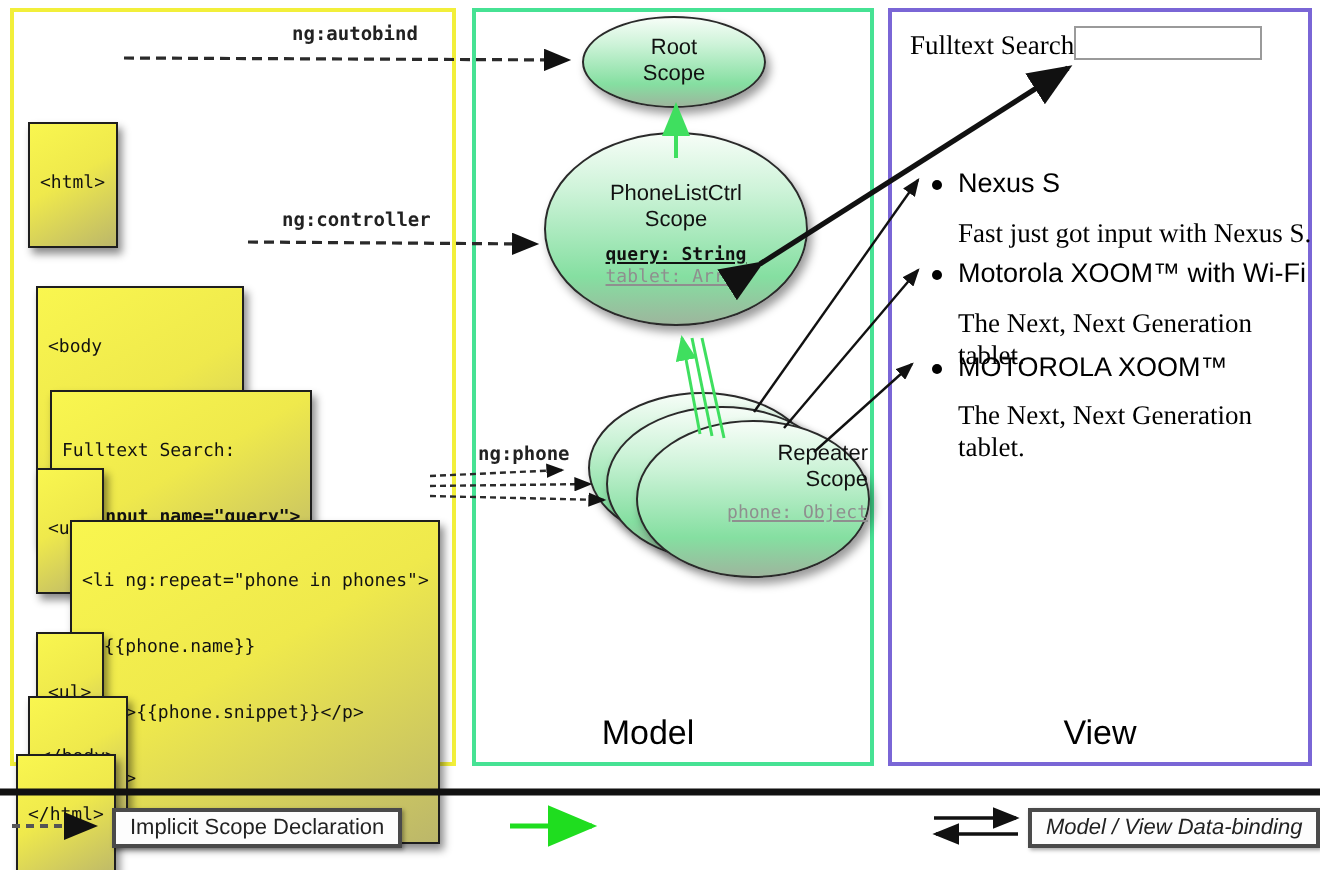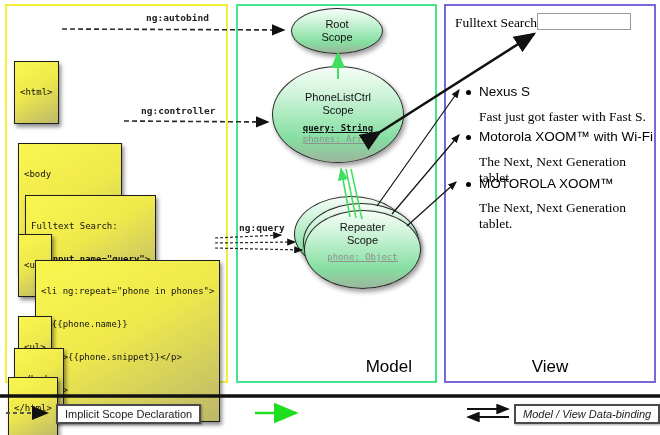--- a/index.html
+++ b/index.html
@@ -4,21 +4,21 @@
 <style>
   html,body{margin:0;padding:0;background:#fff;}
   .canvas{position:relative;width:660px;height:435px;background:#fff;overflow:hidden;
           font-family:"Liberation Sans",sans-serif;}
   
   .col{position:absolute;top:4px;height:379px;border:2px solid;background:#fff;box-sizing:border-box;}
   .col-template{left:5px;width:223px;border-color:#f2ef3a;}
   .col-model{left:236px;width:201px;border-color:#46e294;}
   .col-view{left:444px;width:212px;border-color:#7a66d6;}
   .lbl-template{left:5px;top:357px;width:223px;position:absolute;text-align:center;font-size:17px;}
-  .lbl-model{left:236px;top:357px;width:176px;position:absolute;text-align:right;font-size:17px;}
+  .lbl-model{left:236px;top:357px;width:176px;position:absolute;text-align:center;font-size:17px;}
   .lbl-view{left:444px;top:357px;width:212px;position:absolute;text-align:center;font-size:17px;}
   
   .codebox{position:absolute;background:linear-gradient(150deg,#f9f64f 0%,#efe94c 45%,#bcb76a 100%);
            border:1.5px solid #1e1e1e;box-shadow:2px 3px 4px rgba(0,0,0,.45);
            font-family:"DejaVu Sans Mono","Liberation Mono",monospace;font-size:9px;line-height:11px;
            color:#111;padding:3px 5px;white-space:pre;z-index:3;margin-top:44px;}
   .codebox .b{font-weight:bold;}
   
   .arrowlabel{position:absolute;font-family:"DejaVu Sans Mono","Liberation Mono",monospace;
               font-size:9.5px;font-weight:bold;color:#222;z-index:4;white-space:pre;}
@@ -80,21 +80,21 @@
     <div>&lt;ul&gt;</div>
   </div>
 
   <div class="codebox" style="left:35px;top:216px;">
     <div>&lt;li ng:repeat="phone in phones"&gt;</div>
     <div>  {{phone.name}}</div>
     <div>  &lt;p&gt;{{phone.snippet}}&lt;/p&gt;</div>
     <div>&lt;/li&gt;</div>
   </div>
 
-  <div class="arrowlabel" style="left:239px;top:222px;">ng:query</div>
+  <div class="arrowlabel" style="left:239px;top:222px;">ng:phone</div>
 
   <div class="codebox" style="left:18px;top:272px;">
     <div>&lt;ul&gt;</div>
   </div>
 
   <div class="codebox" style="left:14px;top:304px;">
     <div>&lt;/body&gt;</div>
   </div>
 
   <div class="codebox" style="left:8px;top:333px;">
@@ -103,37 +103,37 @@
 
   <div class="ellipse" style="left:291px;top:8px;width:92px;height:46px;padding-top:9px;">
     <div class="ttl">Root</div>
     <div class="ttl">Scope</div>
   </div>
 
   <div class="ellipse" style="left:272px;top:66px;width:132px;height:97px;padding-top:24px;">
     <div class="ttl">PhoneListCtrl</div>
     <div class="ttl">Scope</div>
     <div class="prop prop-bold" style="margin-top:6px;">query: String</div>
-    <div class="prop prop-gray">phones: Array</div>
+    <div class="prop prop-gray">tablet: Array</div>
   </div>
 
   <div class="ellipse" style="left:294px;top:196px;width:114px;height:76px;"></div>
   <div class="ellipse" style="left:303px;top:203px;width:116px;height:78px;"></div>
-  <div class="ellipse" style="left:304px;top:210px;width:117px;height:79px;padding-top:10px;">
+  <div class="ellipse" style="left:318px;top:210px;width:117px;height:79px;padding-top:10px;text-align:right;">
     <div class="ttl">Repeater</div>
     <div class="ttl">Scope</div>
     <div class="prop prop-gray" style="margin-top:5px;">phone: Object</div>
   </div>
 
   <div class="view-search-label">Fulltext Search:</div>
   <input class="view-search-input" type="text" value="" style="">
 
   <span class="bullet" style="left:466px;top:90px;"></span>
   <div class="vitem-title" style="left:479px;top:84px;">Nexus S</div>
-  <div class="vitem-desc" style="left:479px;top:109px;">Fast just got faster with Fast S.</div>
+  <div class="vitem-desc" style="left:479px;top:109px;">Fast just got input with Nexus S.</div>
 
   <span class="bullet" style="left:466px;top:135px;"></span>
   <div class="vitem-title" style="left:479px;top:129px;">Motorola XOOM™  with Wi-Fi</div>
   <div class="vitem-desc" style="left:479px;top:154px;">The Next, Next Generation tablet.</div>
 
   <span class="bullet" style="left:466px;top:182px;"></span>
   <div class="vitem-title" style="left:479px;top:176px;">MOTOROLA XOOM™</div>
   <div class="vitem-desc" style="left:479px;top:200px;">The Next, Next Generation tablet.</div>
 
   <div class="legendbox" style="left:56px;top:404px;">Implicit Scope Declaration</div>

